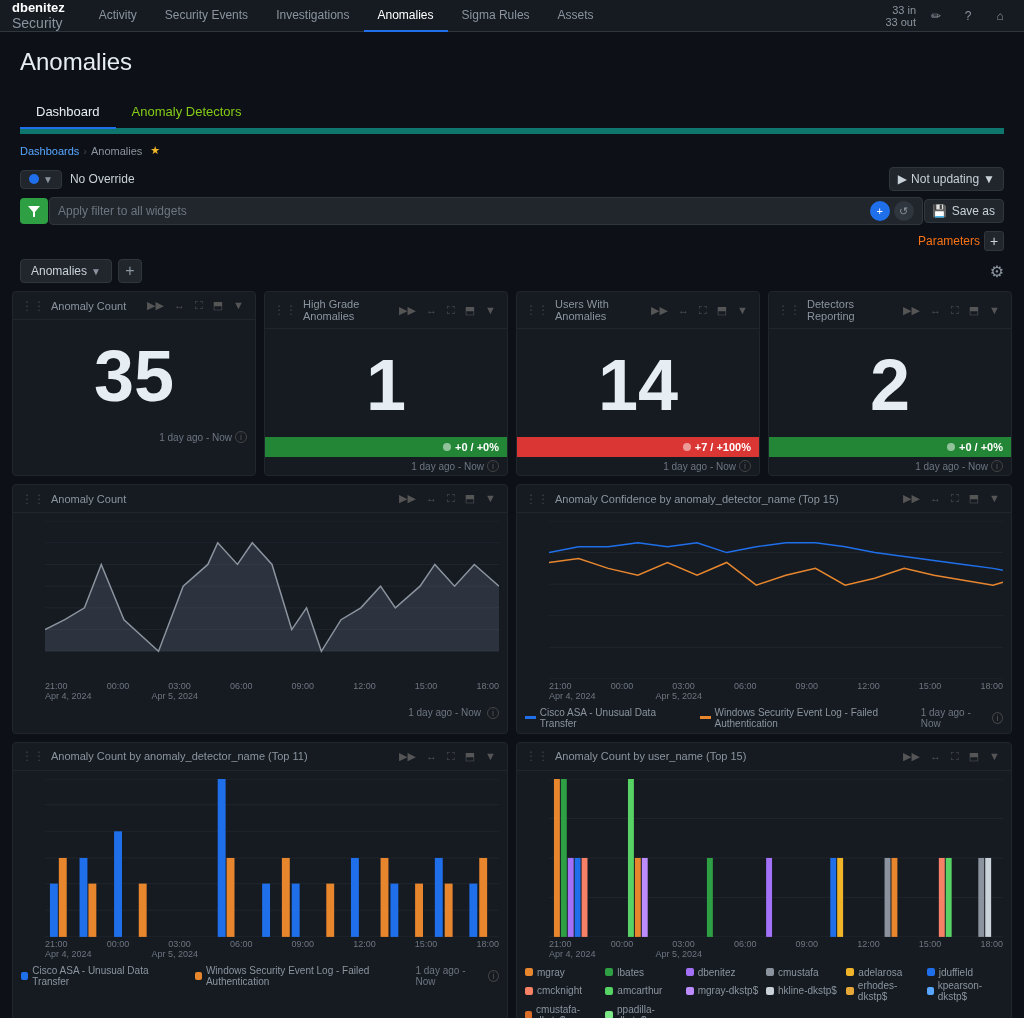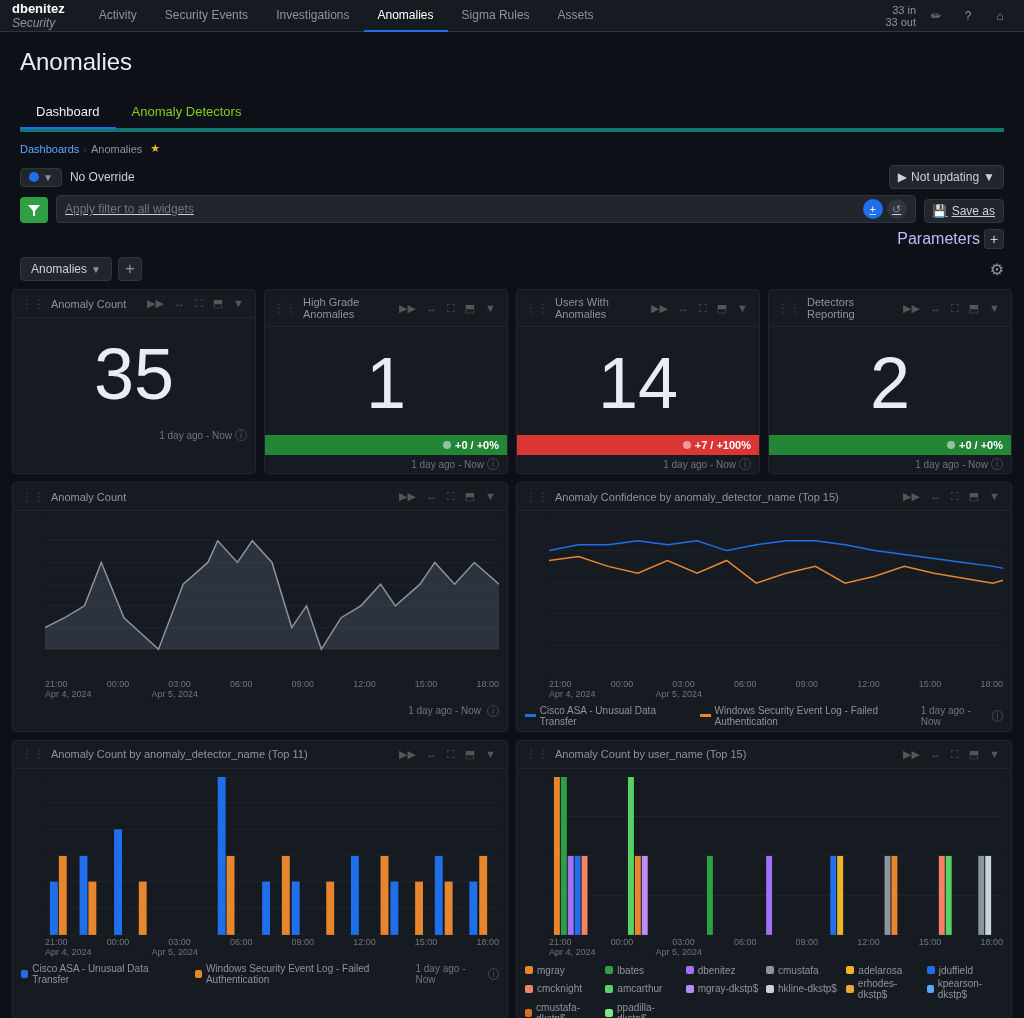--- a/index.html
+++ b/index.html
@@ -27,23 +27,22 @@
       align-items: center;
       margin-right: 20px;
     }
     .logo-text {
       color: #fff;
       font-size: 13px;
       font-weight: 600;
     }
     .logo-sub {
       color: #8b949e;
-      font-size: 12px;
+      font-size: 14px;
       display: block;
-      font-style: italic;
     }
     .nav-items {
       display: flex;
       gap: 0;
       flex: 1;
     }
     .nav-item {
       color: #8b949e;
       font-size: 12px;
       padding: 0 14px;
@@ -86,21 +85,21 @@
     .page-title {
       font-size: 24px;
       font-weight: 400;
       color: #e6edf3;
       margin-bottom: 12px;
     }
 
     
     .page-tabs {
       display: flex;
-      border-bottom: 4px solid #0f766e;
+      border-bottom: 6px solid #0f766e;
       margin: 0 20px;
       gap: 0;
     }
     .page-tab {
       padding: 8px 16px;
       font-size: 13px;
       cursor: pointer;
       color: #84cc16;
       border-bottom: 2px solid transparent;
       margin-bottom: -1px;
@@ -220,22 +219,22 @@
       color: #c9d1d9;
     }
     .params-bar {
       display: flex;
       justify-content: flex-end;
       align-items: center;
       padding: 2px 20px 4px;
       gap: 4px;
     }
     .params-label {
-      font-size: 16px;
-      color: #c4b5fd;
+      font-size: 12px;
+      color: #f97316;
       margin-left: 20px;
     }
     .params-add {
       width: 20px;
       height: 20px;
       background: #21262d;
       border: 1px solid #30363d;
       border-radius: 3px;
       display: flex;
       align-items: center;
@@ -342,21 +341,21 @@
     
     .count-widget-body {
       display: flex;
       flex-direction: column;
       align-items: center;
       justify-content: center;
       padding: 20px 10px 0;
     }
     .count-number {
       font-size: 72px;
-      font-weight: 400;
+      font-weight: 700;
       color: #e6edf3;
       line-height: 1;
     }
     .count-footer {
       width: 100%;
       margin-top: 16px;
     }
     .count-change-bar {
       padding: 4px 8px;
       display: flex;
@@ -453,24 +452,23 @@
     }
 
     .second-toolbar-row {
       display: flex;
       align-items: center;
       padding: 2px 20px 4px;
       gap: 8px;
     }
     .filter-bar-row {
       display: flex;
-      align-items: flex-end;
-      gap: 8px;
+      align-items: center;
+      gap: 1px;
       width: 100%;
-      text-decoration: underline;
     }
   </style>
 </head>
 <body>
 
 <div class="top-nav">
   <div class="nav-logo">
     <div>
       <span class="logo-text">dbenitez</span>
       <span class="logo-sub">Security</span>

